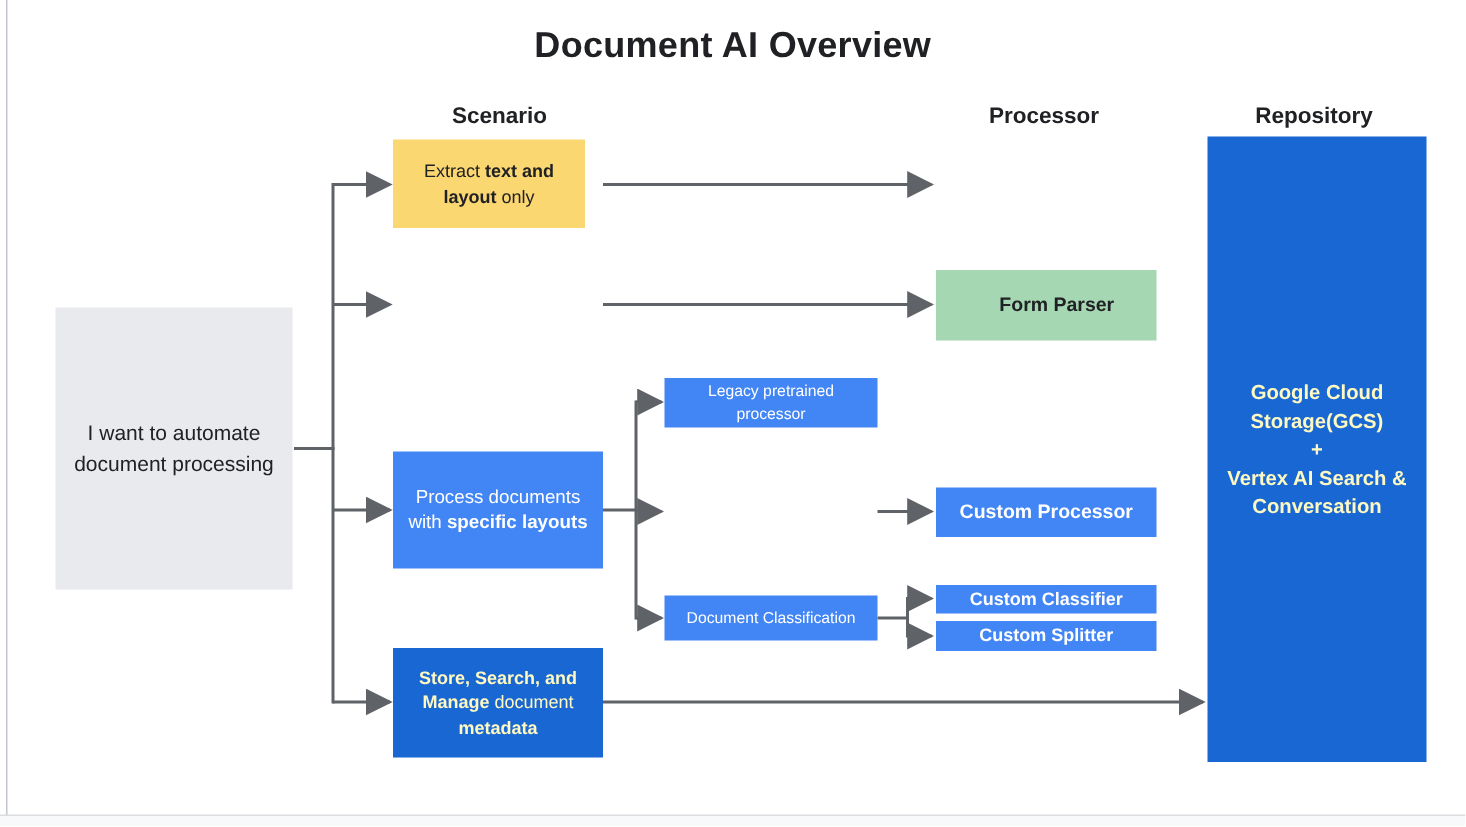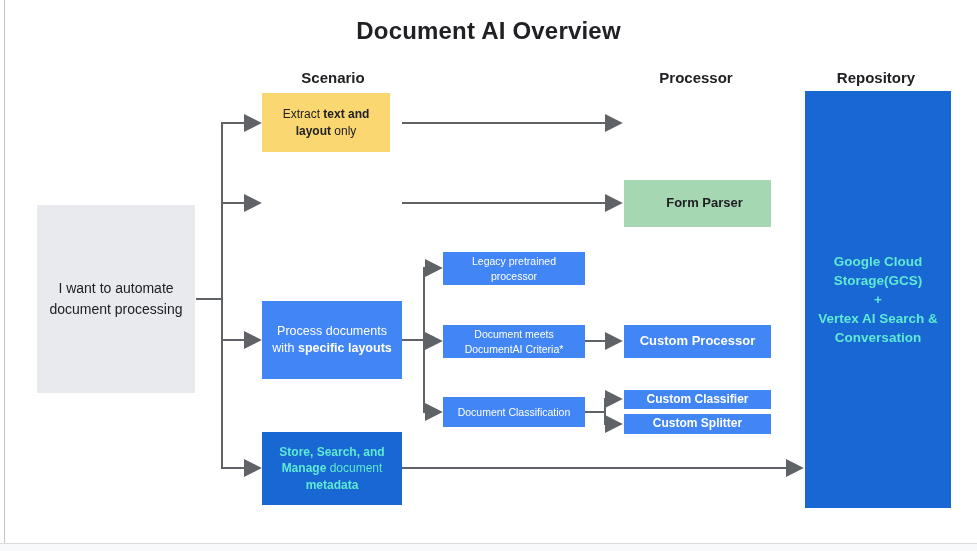--- a/index.html
+++ b/index.html
@@ -27,21 +27,21 @@
   .box {
     position:absolute; box-sizing:border-box;
     display:flex; flex-direction:column; align-items:center; justify-content:center;
     text-align:center;
   }
   .box p { margin:0; }
   .gray   { background:var(--c-gray-box,#E8EAED); font-size:14px; line-height:1.5; padding:0 8px; }
   .yellow { background:var(--c-yellow,#FBD772); }
   .green  { background:var(--c-green,#A5D7B2);padding-left:14px; }
   .blue   { background:var(--c-blue,#4285F4); color:#fff; }
-  .dark   { background:var(--c-dark-blue,#1967D2); color:#5eead4; }
+  .dark   { background:var(--c-dark-blue,#1967D2); color:#fef9c3; }
 
   .scenario   { font-size:12px; line-height:1.35; }
   .proc-label { font-size:13px; font-weight:bold; line-height:1.3; }
   .branch     { font-size:10.5px; line-height:1.35; padding:0 6px; }
   .repo-text  { font-size:13.5px; font-weight:bold; line-height:1.42; padding:0 10px; }
   b { font-weight:bold; }
 </style>
 </head>
 <body>
 
@@ -92,23 +92,20 @@
     <p><span>Process documents with </span><b>specific layouts</b><span></span></p>
   </div>
 
   <div class="box dark scenario" style="left:262px; top:432px; width:140px; height:73px; padding:0 10px;">
     <p><b>Store, Search, and Manage</b><span> document </span><b>metadata</b></p>
   </div>
 
   <div class="box blue branch" style="left:443px; top:252px; width:142px; height:33px;">
     <p>Legacy pretrained processor</p>
   </div>
-  <div class="box blue branch" style="left:443px; top:325px; width:142px; height:33px;">
-    <p>Document meets DocumentAI Criteria*</p>
-  </div>
   <div class="box blue branch" style="left:443px; top:397px; width:142px; height:30px;">
     <p>Document Classification</p>
   </div>
 
   <div class="box green proc-label" style="left:624px; top:180px; width:147px; height:47px;">
     <p>Form Parser</p>
   </div>
   <div class="box blue proc-label" style="left:624px; top:325px; width:147px; height:33px;">
     <p>Custom Processor</p>
   </div>

